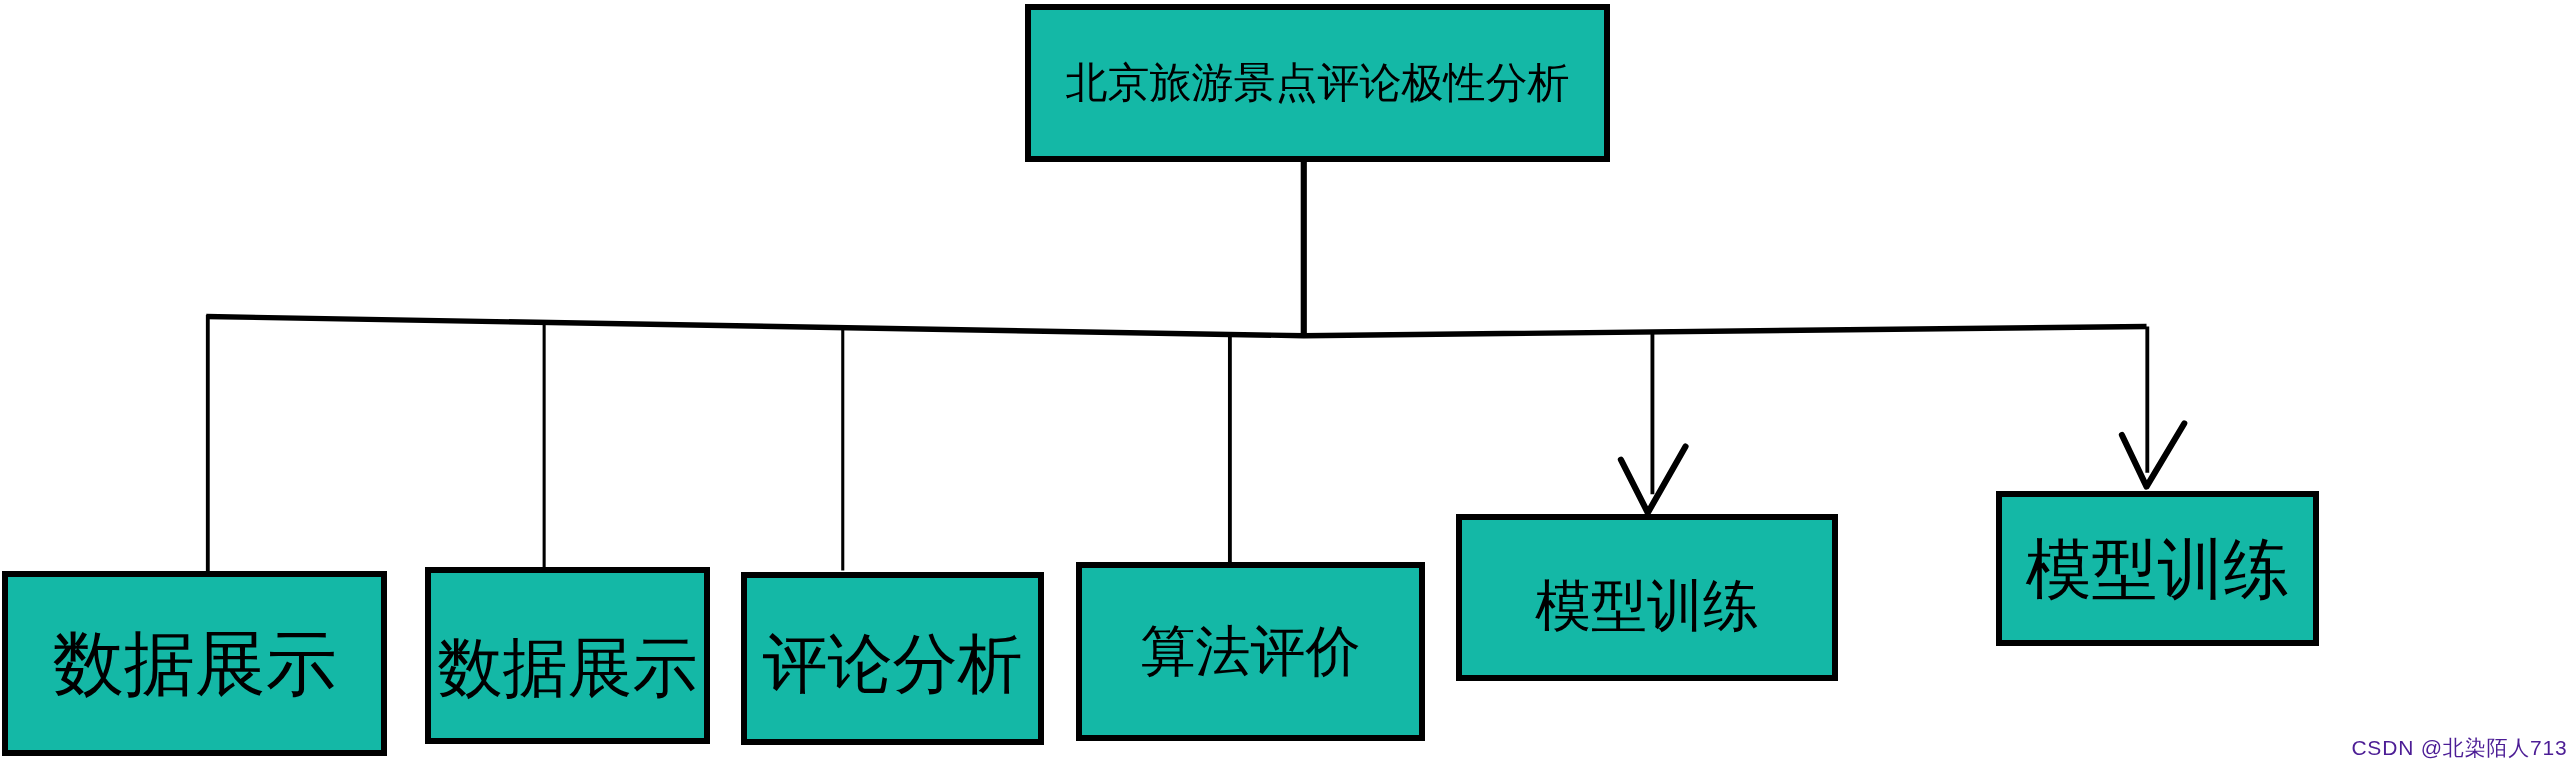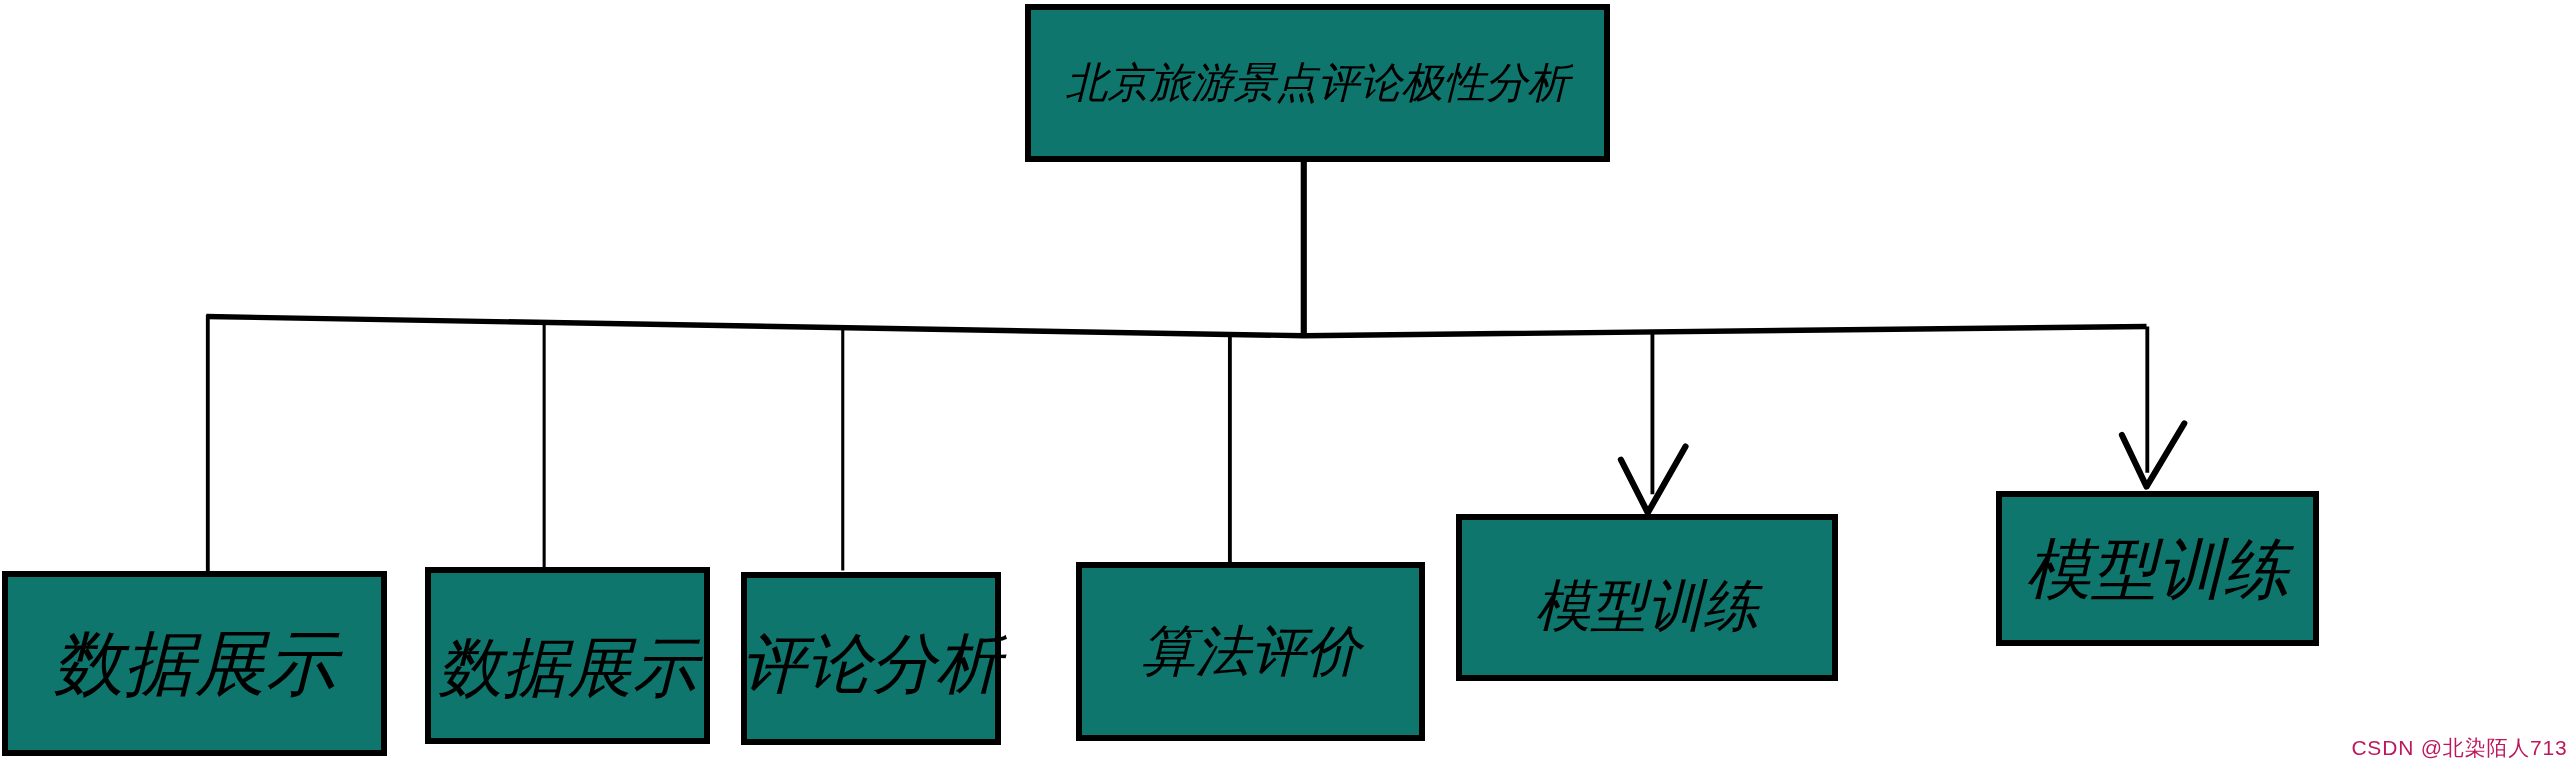--- a/index.html
+++ b/index.html
@@ -19,42 +19,41 @@
     position: absolute;
     left: 0;
     top: 0;
     width: 2576px;
     height: 770px;
   }
   .node {
     position: absolute;
     box-sizing: border-box;
     border: 6.2px solid #000000;
-    background: #0f766e;
+    background: #14b8a6;
     display: flex;
     align-items: center;
     justify-content: center;
     color: #000000;
     white-space: nowrap;
     line-height: 1;
-    font-style: italic;
   }
   .node-root   { left: 1025px; top: 3.8px;   width: 585px; height: 158px; font-size: 42px; }
   .node-login  { left: 2.3px;    top: 571px; width: 385px; height: 185px; font-size: 71px; }
   .node-data   { left: 425px;  top: 567px; width: 285px; height: 177px; font-size: 65px; padding-top: 23px; }
-  .node-cmt    { left: 741px;  top: 572px; width: 260px; height: 173px; font-size: 65px; padding-top: 9.2px; }
+  .node-cmt    { left: 741px;  top: 572px; width: 303px; height: 173px; font-size: 65px; padding-top: 9.2px; }
   .node-algo   { left: 1076px; top: 562px; width: 349px; height: 179px; font-size: 55px; }
   .node-model  { left: 1456px; top: 514px; width: 382px; height: 167px; font-size: 56px; padding-top: 17px; }
   .node-person { left: 1996px; top: 491px; width: 323px; height: 155px; font-size: 66px; }
   #watermark {
     position: absolute;
     right: 8.5px;
     bottom: 7.7px;
     font-size: 21px;
-    color: #be185d;
+    color: #4c1d95;
     letter-spacing: 0.8px;
   }
 </style>
 </head>
 <body>
 
 <div id="canvas">
 
   <svg id="connector-svg" viewBox="0 0 3347 1000" xmlns="http://www.w3.org/2000/svg">
 

